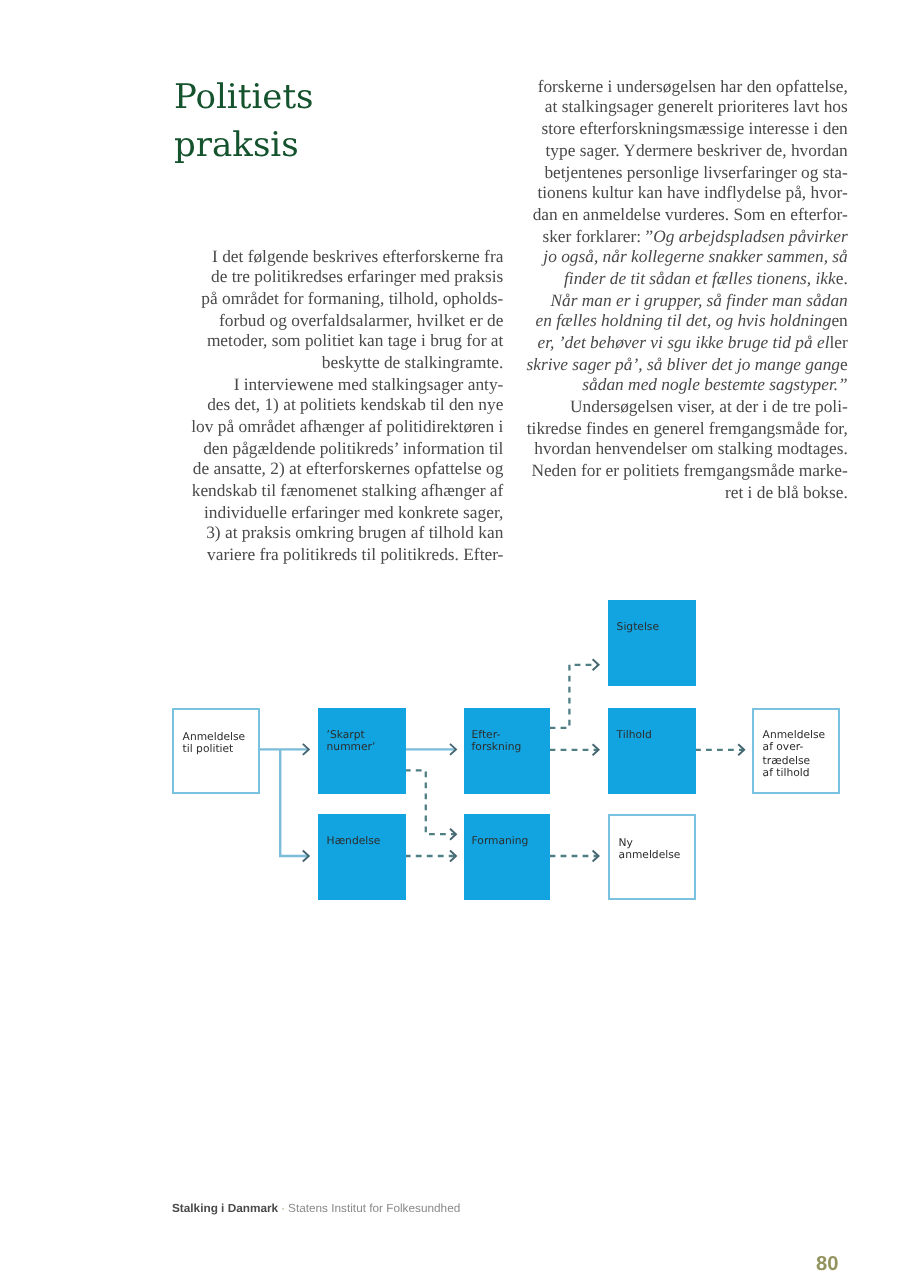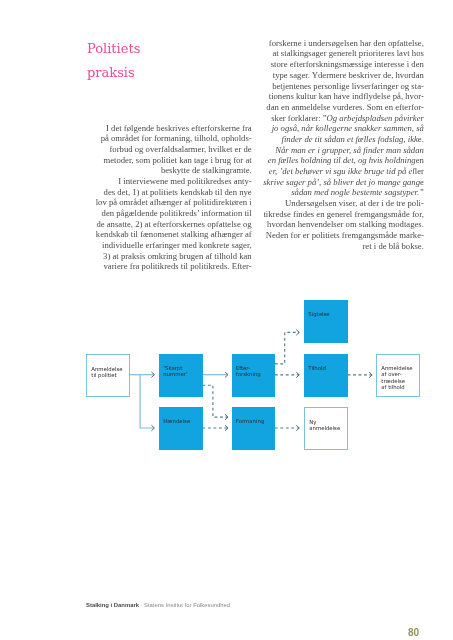--- a/index.html
+++ b/index.html
@@ -1,19 +1,19 @@
 <!DOCTYPE html>
 <html><head>
 <meta charset="utf-8">
 <style>
   html,body{margin:0;padding:0;}
   body{width:453px;height:640px;background:#ffffff;font-family:"Liberation Serif",serif;overflow:hidden;-webkit-font-smoothing:antialiased;}
   .page{position:relative;width:453px;height:640px;background:#fff;}
 
-  .title{position:absolute;left:87px;top:37px;color:#ec4899;font-family:"DejaVu Serif",serif;font-size:13px;line-height:24.2px;font-weight:400;}
+  .title{position:absolute;left:87px;top:37px;color:#14532d;font-family:"DejaVu Serif",serif;font-size:17px;line-height:24.2px;font-weight:400;}
 
   .col{position:absolute;width:165px;font-family:"Liberation Serif",serif;font-size:8.68px;color:#4a4a4a;}
   .colL{left:86.7px;top:122.5px;}
   .colR{left:258.9px;top:37.8px;}
   .ln{height:10.7px;line-height:10.7px;white-space:nowrap;display:block;text-align:right;}
   .ind{padding-left:16.4px;}
   .it{font-style:italic;}
 
 
   .diagram{position:absolute;left:0;top:0;width:453px;height:640px;}
@@ -37,45 +37,46 @@
 
 <div class="page">
 
   <div class="title">
     <div>Politiets</div>
     <div>praksis</div>
   </div>
 
   <div class="col colL" id="colL">
       <div class="ln">I det følgende beskrives efterforskerne fra</div>
+      <div class="ln">de tre politikredses erfaringer med praksis</div>
       <div class="ln">på området for formaning, tilhold, opholds-</div>
       <div class="ln">forbud og overfaldsalarmer, hvilket er de</div>
       <div class="ln">metoder, som politiet kan tage i brug for at</div>
       <div class="ln">beskytte de stalkingramte.</div>
-      <div class="ln ind">I interviewene med politikredses anty-</div>
+      <div class="ln ind">I interviewene med stalkingsager anty-</div>
       <div class="ln">des det, 1) at politiets kendskab til den nye</div>
       <div class="ln">lov på området afhænger af politidirektøren i</div>
       <div class="ln">den pågældende politikreds’ information til</div>
       <div class="ln">de ansatte, 2) at efterforskernes opfattelse og</div>
       <div class="ln">kendskab til fænomenet stalking afhænger af</div>
       <div class="ln">individuelle erfaringer med konkrete sager,</div>
       <div class="ln">3) at praksis omkring brugen af tilhold kan</div>
       <div class="ln">variere fra politikreds til politikreds. Efter-</div>
     </div>
   <div class="col colR" id="colR">
       <div class="ln">forskerne i undersøgelsen har den opfattelse,</div>
       <div class="ln">at stalkingsager generelt prioriteres lavt hos</div>
       <div class="ln">store efterforskningsmæssige interesse i den</div>
       <div class="ln">type sager. Ydermere beskriver de, hvordan</div>
       <div class="ln">betjentenes personlige livserfaringer og sta-</div>
       <div class="ln">tionens kultur kan have indflydelse på, hvor-</div>
       <div class="ln">dan en anmeldelse vurderes. Som en efterfor-</div>
       <div class="ln">sker forklarer: ”<span class="it">Og arbejdspladsen påvirker</span></div>
       <div class="ln"><span class="it">jo også, når kollegerne snakker sammen, så</span></div>
-      <div class="ln"><span class="it">finder de tit sådan et fælles fodslag, ikk</span>e.</div>
+      <div class="ln"><span class="it">finder de tit sådan et fælles tionens, ikk</span>e.</div>
       <div class="ln"><span class="it">Når man er i grupper, så finder man sådan</span></div>
       <div class="ln"><span class="it">en fælles holdning til det, og hvis holdning</span>en</div>
       <div class="ln"><span class="it">er, ’det behøver vi sgu ikke bruge tid på el</span>ler</div>
       <div class="ln"><span class="it">skrive sager på’, så bliver det jo mange gang</span>e</div>
       <div class="ln"><span class="it">sådan med nogle bestemte sagstyper.”</span></div>
       <div class="ln ind">Undersøgelsen viser, at der i de tre poli-</div>
       <div class="ln">tikredse findes en generel fremgangsmåde for,</div>
       <div class="ln">hvordan henvendelser om stalking modtages.</div>
       <div class="ln">Neden for er politiets fremgangsmåde marke-</div>
       <div class="ln">ret i de blå bokse.</div>

